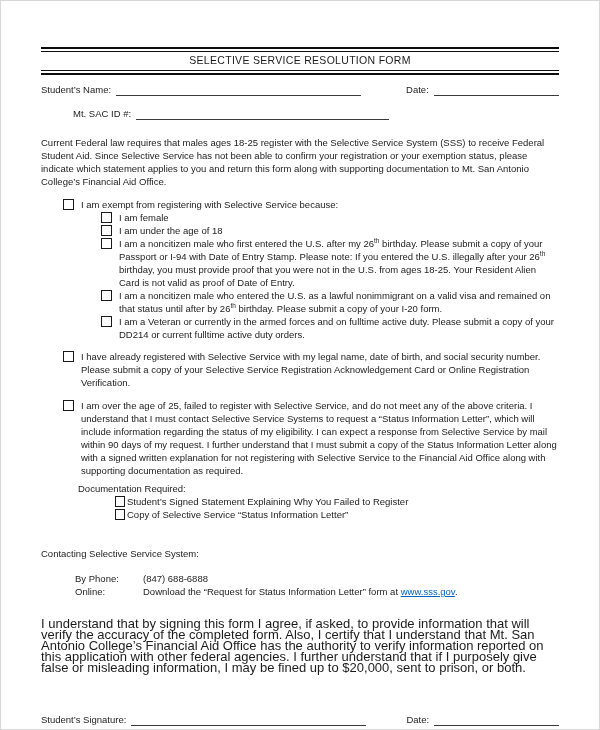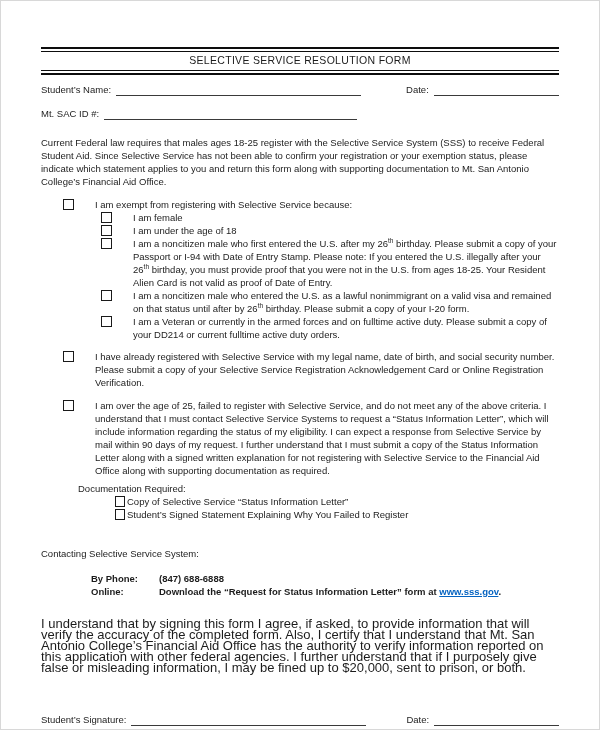--- a/index.html
+++ b/index.html
@@ -16,35 +16,35 @@
   .rule-tt{height:2px;border-top:2.5px solid #0d0d0d;border-bottom:1px solid #0d0d0d;}
   .rule-bt{height:2px;border-top:1px solid #0d0d0d;border-bottom:2.5px solid #0d0d0d;}
   .band-title{text-align:center;font-size:10.5px;letter-spacing:.3px;padding:2px 0 3px;}
   
   .frow{display:flex;align-items:flex-end;}
   .frow .lbl{white-space:nowrap;margin-right:5px;}
   .fline{display:inline-block;border-bottom:1px solid #3a3a3a;height:12px;}
   .fline.grow{flex:1;}
   .sp{display:inline-block;}
   .name-row{margin-top:8px;}
-  .id-row{margin-top:11px;}
+  .id-row{margin-top:11px;margin-left:32px;}
   .sig-row{margin-top:40px;}
   
   .intro{margin-top:16px;}
   .fineprint{margin-top:20px;font-size:13px;line-height:11px;}
   
-  .ck{display:flex;gap:21px;align-items:flex-start;}
+  .ck{display:flex;gap:7px;align-items:flex-start;}
   .box{width:9px;height:9px;border:1px solid #1a1a1a;flex:none;margin-top:1px;background:#fff;}
   .lvl1{margin-left:22px;}
   .lvl2{margin-left:60px;}
   .docitem{margin-left:74px;gap:2px;}
   .docitem .box{width:8px;height:9px;}
   .mt5{margin-top:5px;} .mt9{margin-top:9px;} .mt10{margin-top:10px;} .mt26{margin-top:26px;} .mt12{margin-top:12px;}
   
-  .contact-row{display:flex;margin-left:50px;font-weight:bold;}
+  .contact-row{display:flex;margin-left:34px;}
   .contact-row .clbl{width:68px;flex:none;}
   
   .b{font-weight:normal;}
   .sup{font-size:6.5px;vertical-align:super;line-height:0;}
   .link{color:#0563c1;text-decoration:underline;cursor:pointer;}
 </style>
 </head>
 <body>
 
 <div class="page">
@@ -102,25 +102,25 @@
   </div>
 
   <div class="ck lvl1 mt10">
     <span class="box"></span>
     <div><span>I am over the age of 25, failed to register with Selective Service, and do not meet any of the above criteria.  I understand that I must contact Selective Service Systems to request a “Status Information Letter”, which will include information regarding the status of my eligibility.  I can expect a response from </span><span class="b">Selective Service by mail within 90 days of my request.</span><span> I further understand that I must submit a copy of the Status Information Letter along with a signed written explanation for not registering with Selective Service to the Financial Aid Office along with supporting documentation as required.</span></div>
   </div>
 
   <div class="lvl1 mt5" style="margin-left:37px;">Documentation Required:</div>
   <div class="ck docitem">
     <span class="box"></span>
-    <div>Copy of Selective Service “Status Information Letter”</div>
+    <div>Student’s Signed Statement Explaining Why You Failed to Register</div>
   </div>
   <div class="ck docitem">
     <span class="box"></span>
-    <div>Student’s Signed Statement Explaining Why You Failed to Register</div>
+    <div>Copy of Selective Service “Status Information Letter”</div>
   </div>
 
   <div class="mt26">Contacting Selective Service System:</div>
   <div class="contact-row mt12">
     <span class="clbl">By Phone:</span>
     <span>(847) 688-6888</span>
   </div>
   <div class="contact-row">
     <span class="clbl">Online:</span>
     <span><span>Download the “Request for Status Information Letter” form at </span><span class="link">www.sss.gov</span><span>.</span></span>

